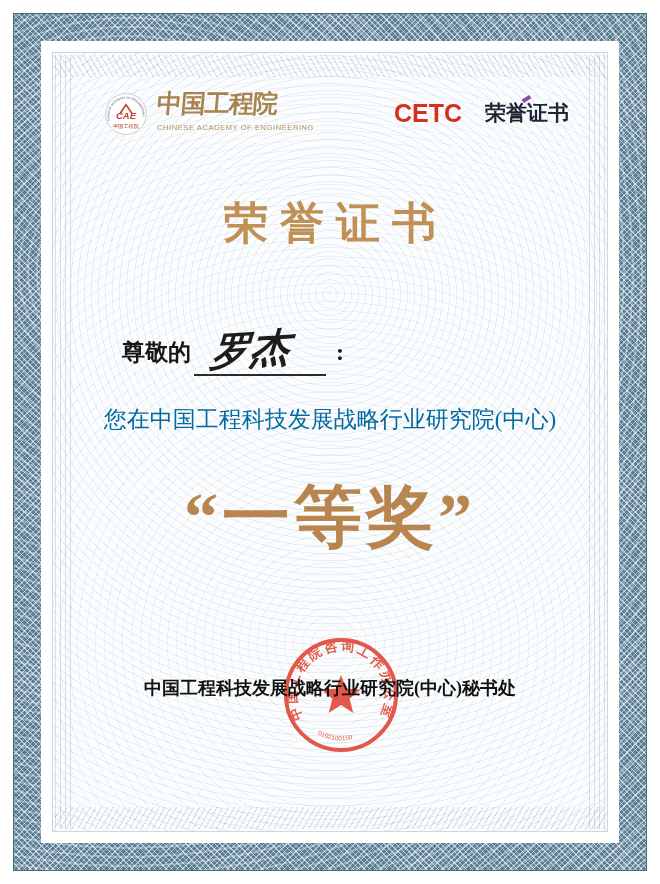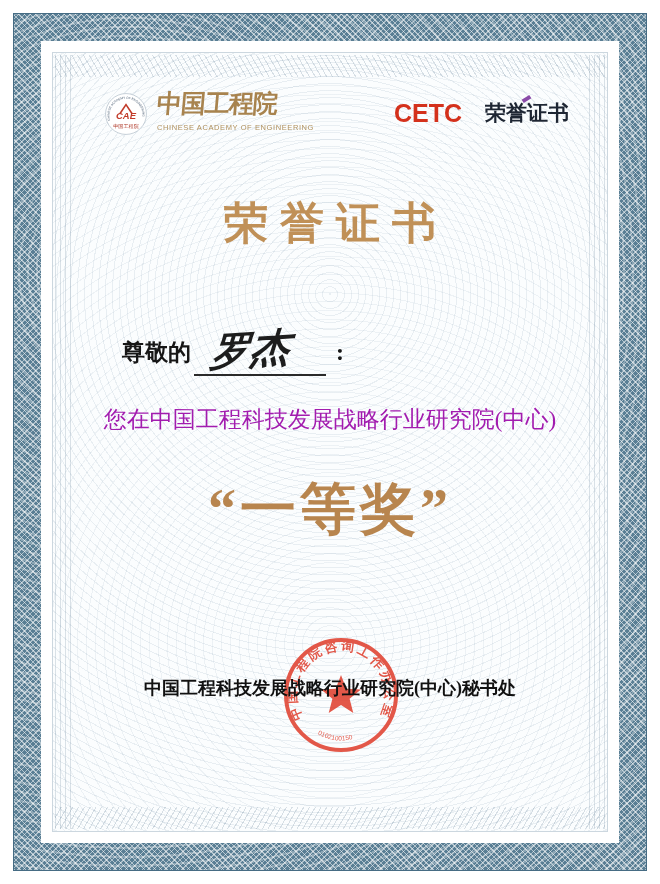--- a/index.html
+++ b/index.html
@@ -50,23 +50,23 @@
   .salut-prefix{display:inline-block;font-size:23px;font-weight:700;color:#161616;
     vertical-align:bottom;line-height:46px;}
   .salut-line{display:inline-block;width:132px;border-bottom:2px solid #2a2a2a;
     position:relative;height:44px;margin-left:3px;vertical-align:bottom;}
   .salut-name{position:absolute;left:16px;bottom:-3px;font-size:40px;color:#1d1d1d;
     font-family:"DejaVu Sans",sans-serif;font-style:italic;font-weight:600;
     transform:rotate(-4deg) skewX(-8deg);white-space:nowrap;}
   .salut-colon{display:inline-block;font-size:24px;font-weight:700;color:#161616;
     margin-left:10px;vertical-align:bottom;line-height:48px;}
   .body-text{position:absolute;top:401px;left:55px;right:55px;text-align:center;
-    font-size:23px;color:#a21caf;line-height:37px;}
+    font-size:23px;color:#0369a1;line-height:37px;}
   .award{position:absolute;top:472px;left:0;width:100%;text-align:center;
-    font-size:56px;font-weight:700;color:#b8854e;letter-spacing:4px;}
+    font-size:68px;font-weight:700;color:#b8854e;letter-spacing:4px;}
 
   
   .seal{position:absolute;left:276px;top:630px;width:130px;height:130px;z-index:1;opacity:.88;}
   .footer{position:absolute;top:672px;left:0;width:100%;text-align:center;z-index:2;
     color:#111111;font-weight:700;}
   .footer-line1{font-size:18px;line-height:32px;}
   .footer-line2{font-size:17px;line-height:31px;}
   .footer-line3{font-size:18px;line-height:31px;letter-spacing:1px;}
 </style>
 </head>

